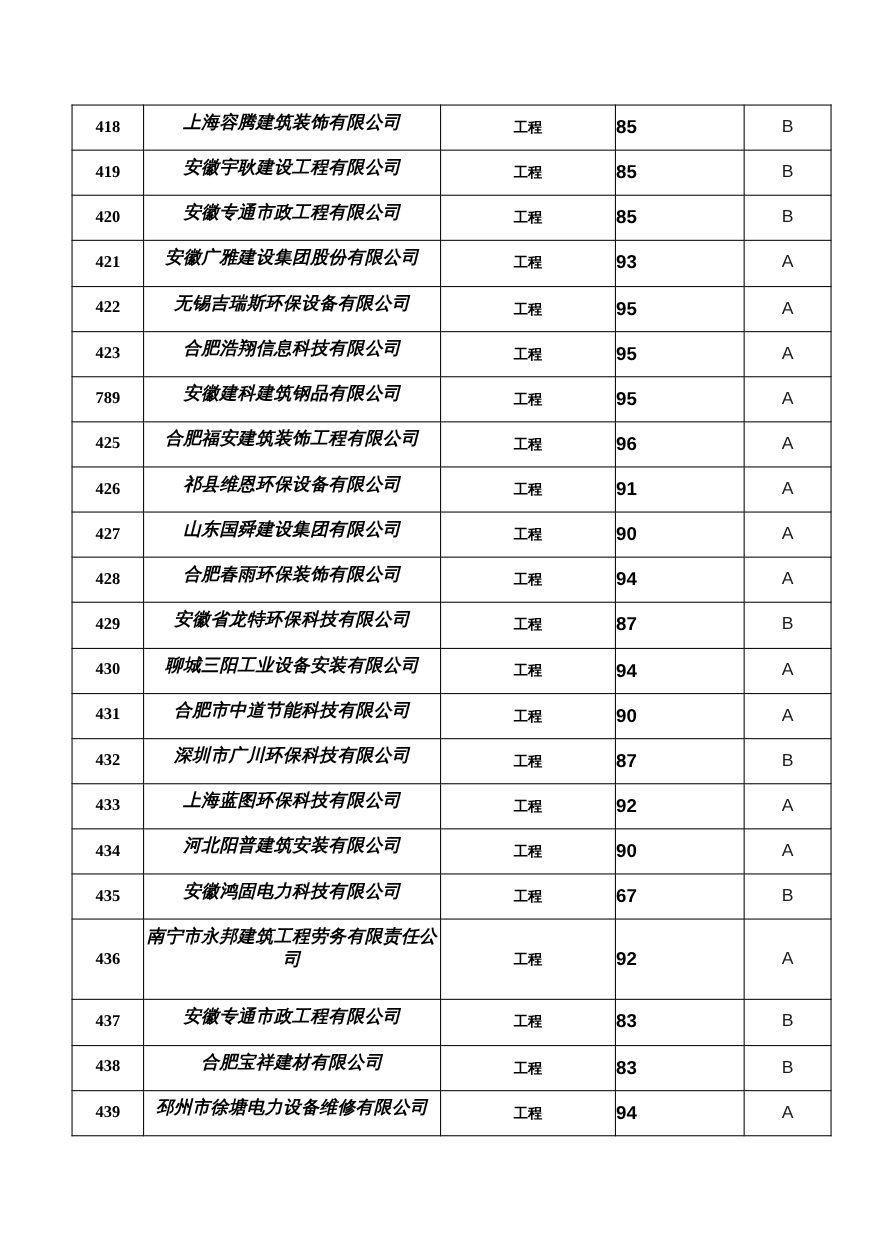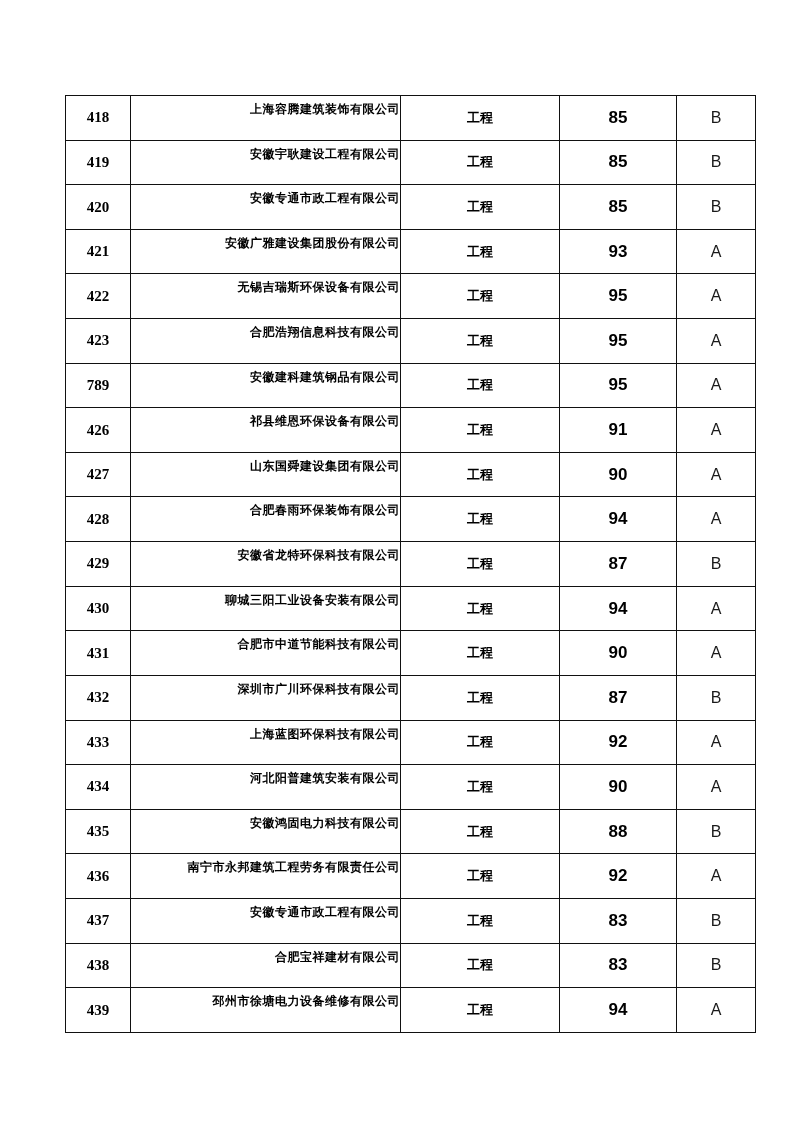--- a/index.html
+++ b/index.html
@@ -31,37 +31,37 @@
     overflow: hidden;
   }
   .cell-no {
     text-align: center;
     vertical-align: middle;
     font-family: "Liberation Serif", serif;
     font-weight: bold;
     font-size: 15px;
   }
   .cell-company {
-    text-align: right;
+    text-align: center;
     vertical-align: top;
     padding-top: 5px !important;
     font-weight: bold;
-    font-size: 12px;
+    font-size: 16px;
     letter-spacing: 0.5px;
     font-family: "Liberation Sans", sans-serif;
+    font-style: italic;
   }
   .cell-category {
     text-align: center;
     vertical-align: middle;
     font-weight: bold;
     font-size: 13px;
     font-family: Liberation Sans, sans-serif;
   }
   .cell-score {
-    text-align: center;
     vertical-align: middle;
     font-weight: bold;
     font-size: 17px;
     font-family: "Liberation Sans", sans-serif;
   }
   .cell-grade {
     text-align: center;
     vertical-align: middle;
     font-weight: normal;
     font-size: 16px;
@@ -131,20 +131,27 @@
   </tr>
 
   <tr>
     <td class="cell-no">789</td>
     <td class="cell-company">安徽建科建筑钢品有限公司</td>
     <td class="cell-category">工程</td>
     <td class="cell-score">95</td>
     <td class="cell-grade">A</td>
   </tr>
 
+  <tr>
+    <td class="cell-no">425</td>
+    <td class="cell-company">合肥福安建筑装饰工程有限公司</td>
+    <td class="cell-category">工程</td>
+    <td class="cell-score">96</td>
+    <td class="cell-grade">A</td>
+  </tr>
 
   <tr>
     <td class="cell-no">426</td>
     <td class="cell-company">祁县维恩环保设备有限公司</td>
     <td class="cell-category">工程</td>
     <td class="cell-score">91</td>
     <td class="cell-grade">A</td>
   </tr>
 
   <tr>
@@ -208,21 +215,21 @@
     <td class="cell-company">河北阳普建筑安装有限公司</td>
     <td class="cell-category">工程</td>
     <td class="cell-score">90</td>
     <td class="cell-grade">A</td>
   </tr>
 
   <tr>
     <td class="cell-no">435</td>
     <td class="cell-company">安徽鸿固电力科技有限公司</td>
     <td class="cell-category">工程</td>
-    <td class="cell-score">88</td>
+    <td class="cell-score">67</td>
     <td class="cell-grade">B</td>
   </tr>
 
   <tr>
     <td class="cell-no">436</td>
     <td class="cell-company">南宁市永邦建筑工程劳务有限责任公司</td>
     <td class="cell-category">工程</td>
     <td class="cell-score">92</td>
     <td class="cell-grade">A</td>
   </tr>

